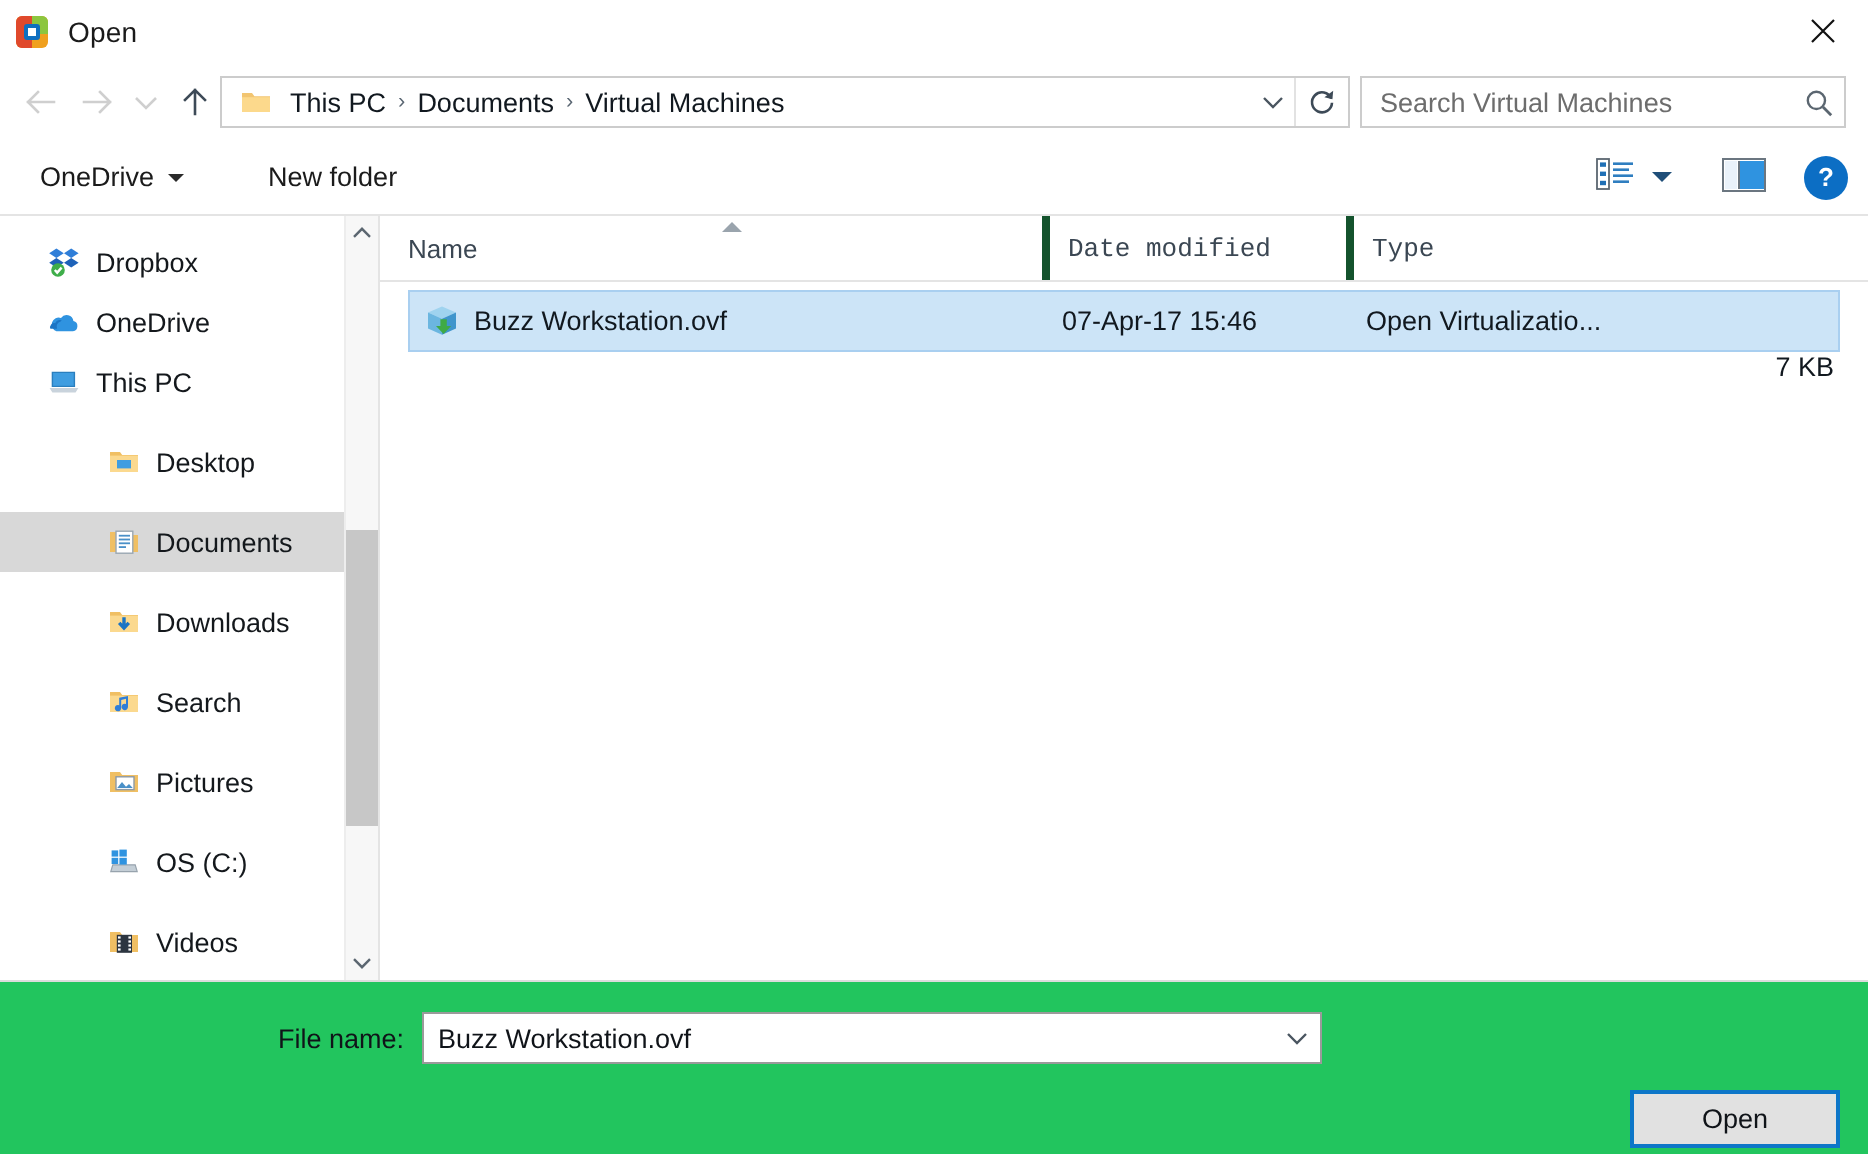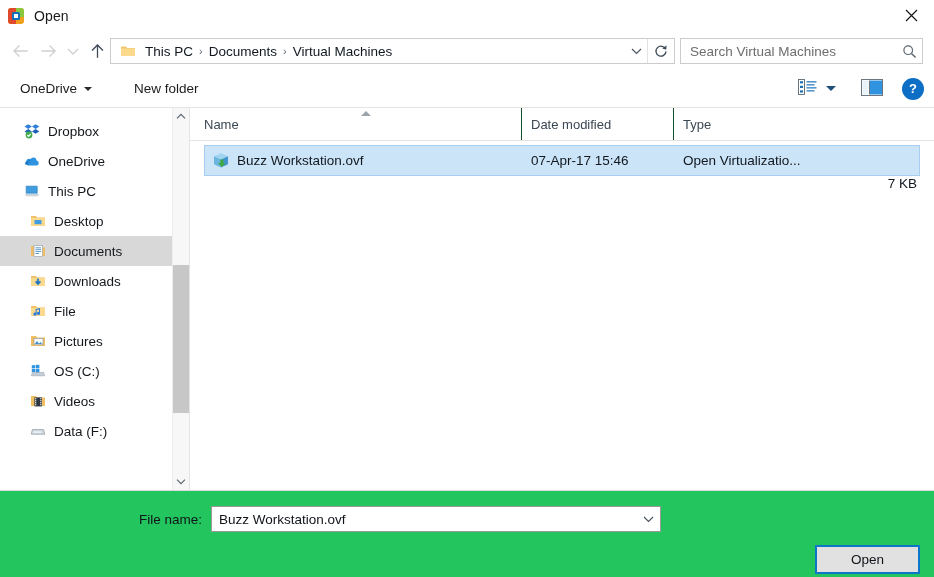--- a/index.html
+++ b/index.html
@@ -242,21 +242,21 @@
     padding-right: 4px;
   }
   .nav-item.selected { background: #d8d8d8; }
   .nav-ico {
     width: 16px; height: 16px;
     flex: 0 0 16px;
     margin-right: 8px;
     position: relative;
   }
   .lvl0 { padding-left: 24px; }
-  .lvl1 { padding-left: 30px; }
+  .lvl1 { padding-left: 54px; margin-top: 10px; }
 
   .sb-scroll {
     flex: 0 0 17px;
     background: #f7f7f7;
     border-left: 1px solid #ededed;
     display: flex;
     flex-direction: column;
     position: relative;
     box-sizing: border-box;
   }
@@ -300,21 +300,21 @@
   .col {
     display: flex;
     align-items: center;
     font-size: 13px;
     color: #3b4753;
     position: relative;
     box-sizing: border-box;
     cursor: default;
     padding-left: 9px;
   }
-  .col:not(:first-child) { border-left: 1px solid #14532d; }
+  .col:not(:first-child) { border-left: 4px solid #14532d; font-family: Liberation Mono, monospace; }
   .col.c-name { flex: 0 0 317px; padding-left: 0; }
   .col.c-date { flex: 0 0 152px; }
   .col.c-type { flex: 0 0 150px; }
   .col.c-size { flex: 1 1 auto; }
   .sortcaret {
     position: absolute;
     top: 3px;
     left: 157px;
     width: 0; height: 0;
     border-left: 5px solid transparent;
@@ -651,21 +651,21 @@
         </div>
 
         <div class="nav-item lvl1">
           <span class="nav-ico">
             <svg width="16" height="16" viewBox="0 0 16 16">
               <path d="M1 3 h5 l1.1 1.5 H15 V13 H1 Z" fill="#f0bf63"></path>
               <path d="M1 4.8 h14 V13 H1 Z" fill="#fbd98f"></path>
               <path d="M10 5 V10.4 A1.6 1.6 0 1 1 9 9 V6.4 L6.6 7 V11 A1.6 1.6 0 1 1 5.6 9.6 V5.9 Z" fill="#2f7ed8"></path>
             </svg>
           </span>
-          <span>File</span>
+          <span>Search</span>
         </div>
 
         <div class="nav-item lvl1">
           <span class="nav-ico">
             <svg width="16" height="16" viewBox="0 0 16 16">
               <path d="M1 3 h5 l1.1 1.5 H15 V13 H1 Z" fill="#f0bf63"></path>
               <rect x="4" y="5.4" width="9" height="6.4" fill="#ffffff" stroke="#8d9aa6" stroke-width="0.7"></rect>
               <path d="M4.6 11 L7 8 L9 10.4 L10.5 9 L12.4 11 Z" fill="#4a90c8"></path>
             </svg>
           </span>

